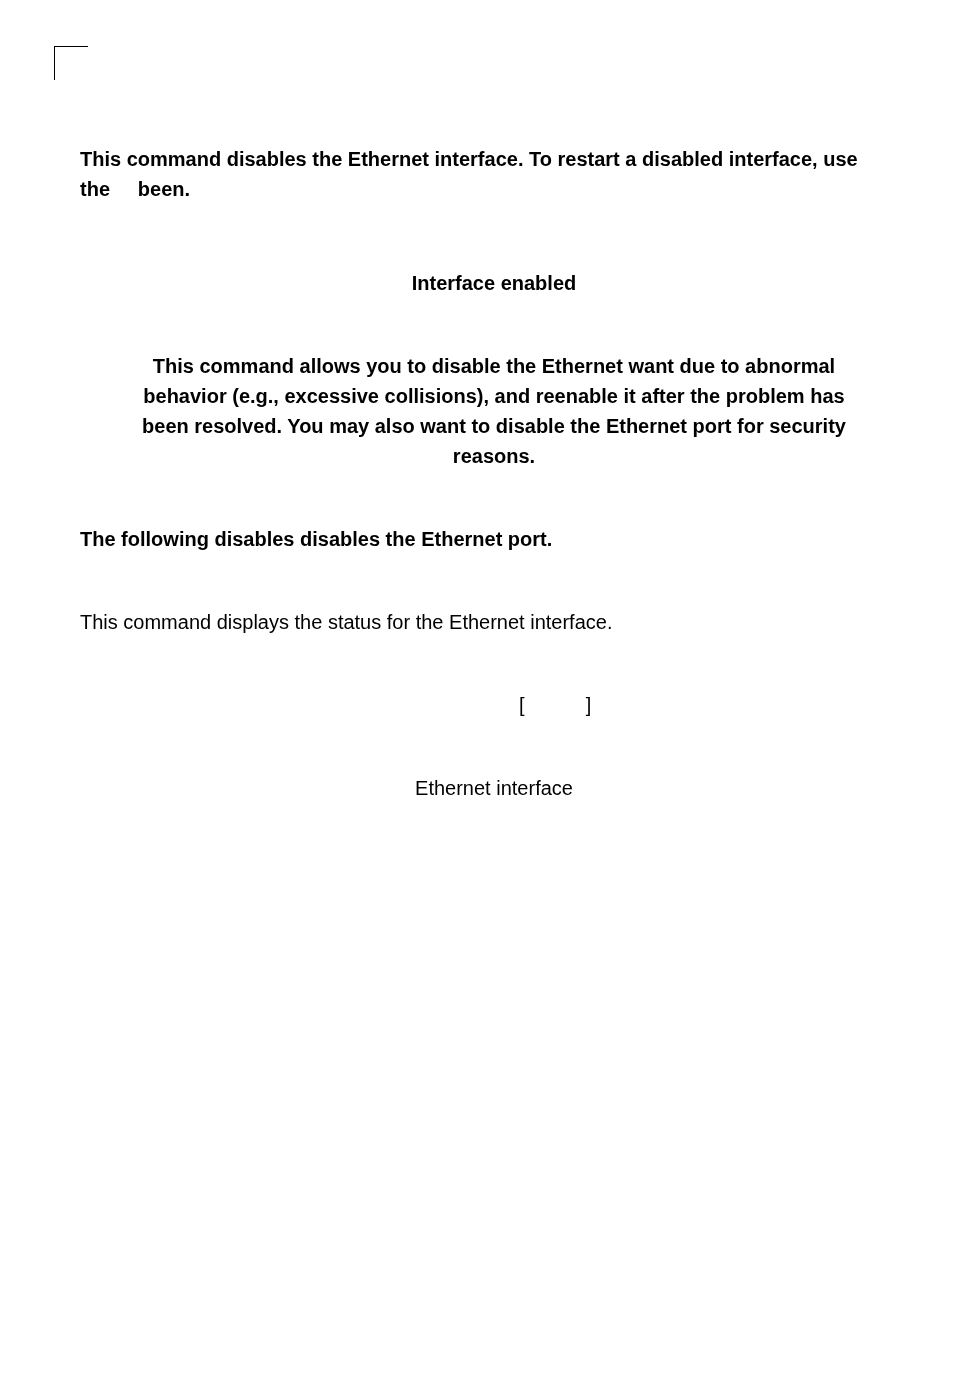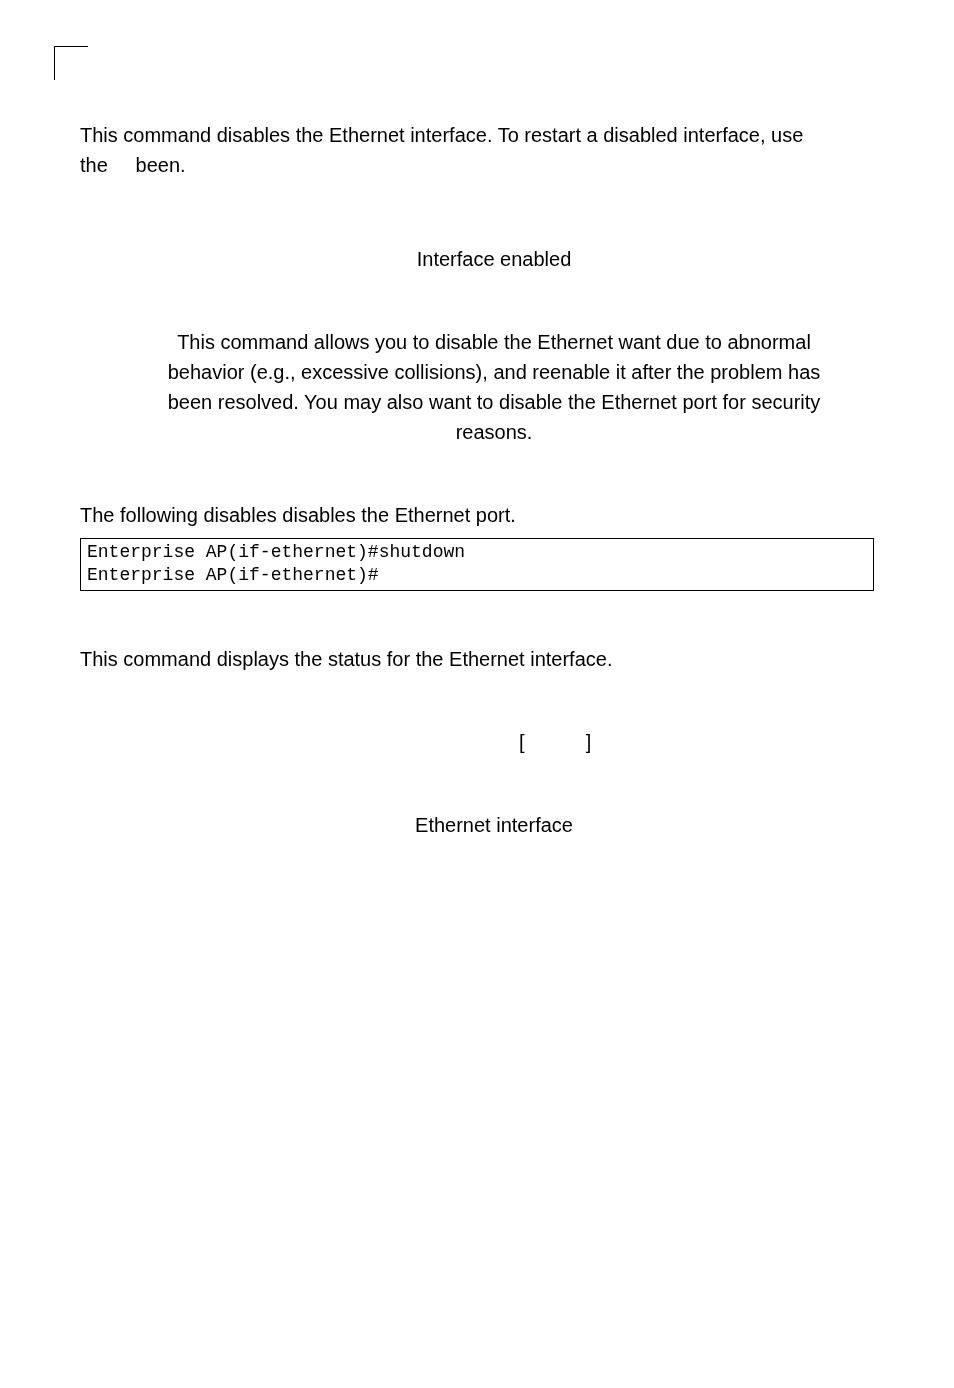--- a/index.html
+++ b/index.html
@@ -19,21 +19,22 @@
   .corner-mark {
     position: absolute;
     top: 46px;
     left: 54px;
     width: 34px;
     height: 34px;
     border-top: 1px solid #000;
     border-left: 1px solid #000;
   }
   .section {
-    margin-top: 90px;
+    margin-top: 114px;
+    font-weight: bold;
   }
   .intro-line {
     line-height: 1.5;
   }
   .indent {
     padding-left: 34px;
     line-height: 1.5;
     text-align: center;
   }
   .gap-s { margin-top: 38px; }
@@ -77,24 +78,20 @@
       <div>This command allows you to disable the Ethernet want due to abnormal</div>
       <div>behavior (e.g., excessive collisions), and reenable it after the problem has</div>
       <div>been resolved. You may also want to disable the Ethernet port for security</div>
       <div>reasons.</div>
     </div>
 
     <div class="gap-m"></div>
 
     <div class="intro-line">The following disables disables the Ethernet port.</div>
 
-    <div class="code-block">
-      <div class="code-line">Enterprise AP(if-ethernet)#shutdown</div>
-      <div class="code-line">Enterprise AP(if-ethernet)#</div>
-    </div>
   </div>
 
   <div class="gap-m"></div>
 
   <div>
     <div class="intro-line">This command displays the status for the Ethernet interface.</div>
 
     <div class="gap-m"></div>
 
     <div class="indent brackets">

